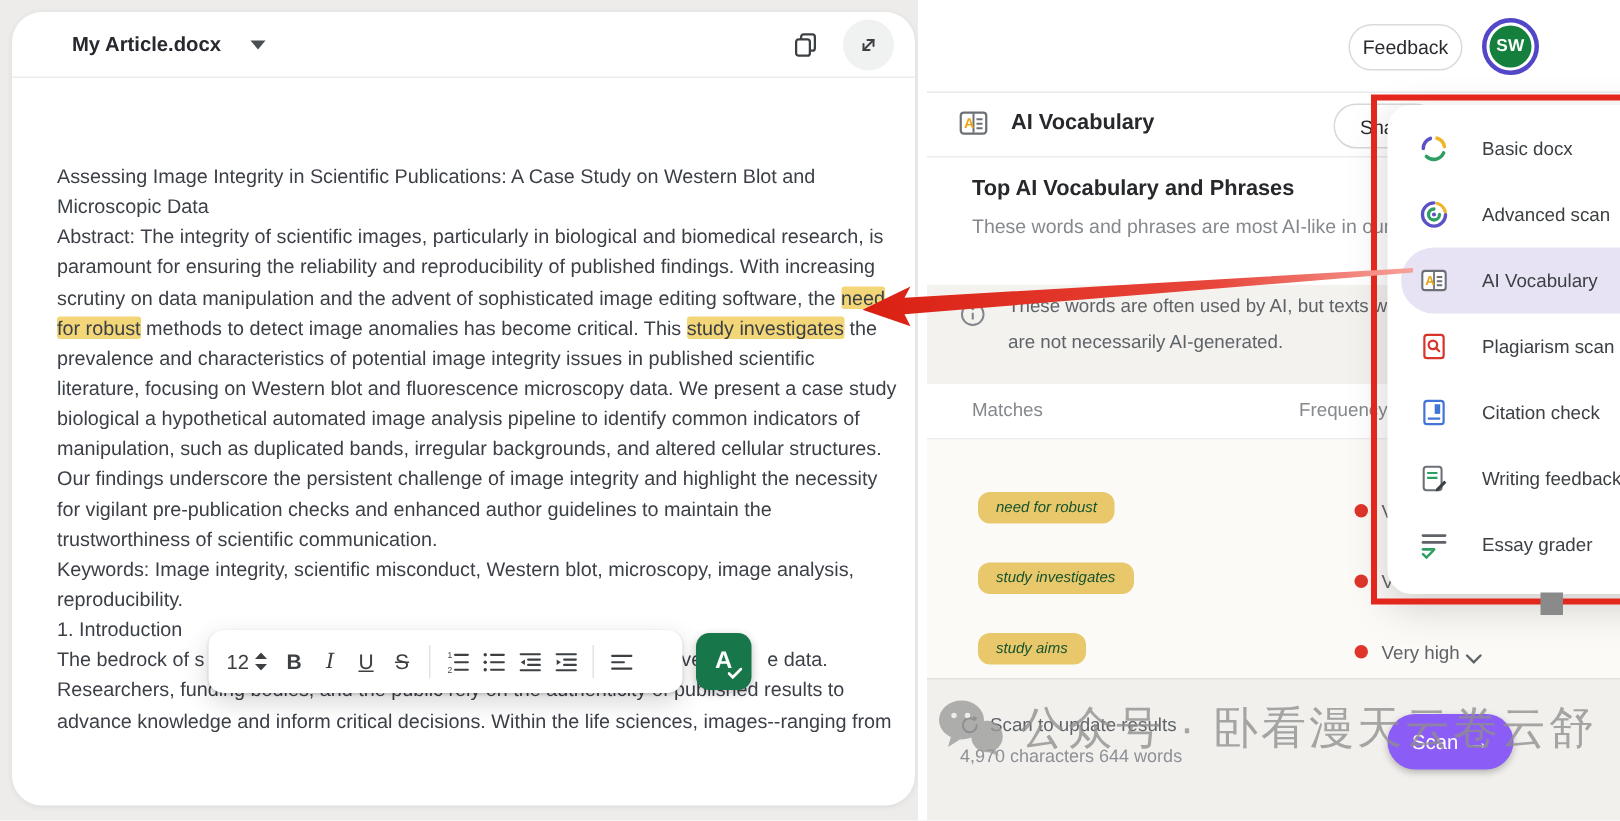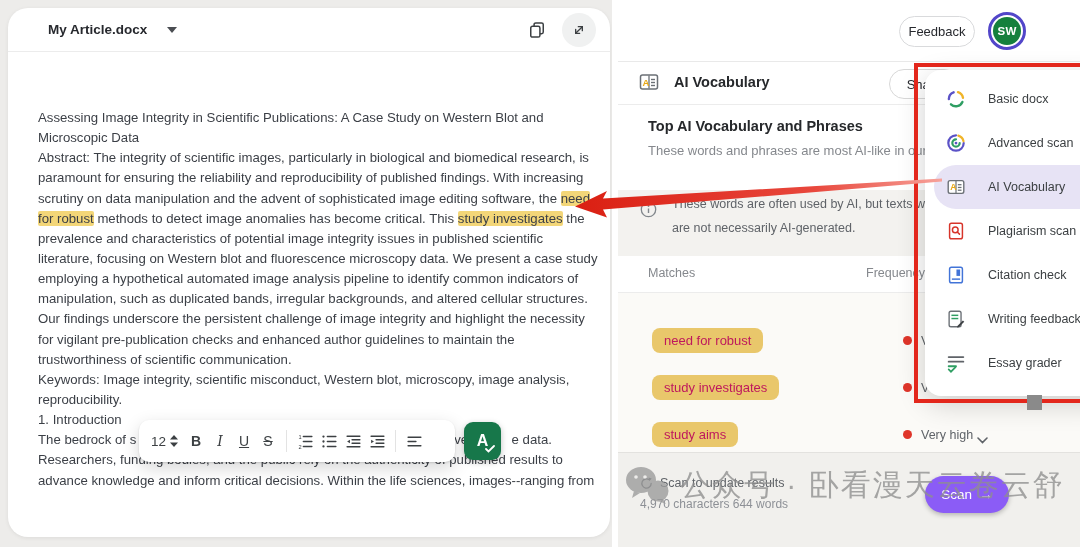--- a/index.html
+++ b/index.html
@@ -67,21 +67,21 @@
   .info-icon { position:absolute; left:640px; top:201px; }
   .info-l1 { position:absolute; left:672px; top:197px; font-size:12.5px; color:#5f6368; white-space:nowrap; }
   .info-l2 { position:absolute; left:672px; top:221px; font-size:12.5px; color:#5f6368; white-space:nowrap; }
 
   .col-matches { position:absolute; left:648px; top:266px; font-size:12.5px; color:#85888d; }
   .col-freq { position:absolute; left:866px; top:266px; font-size:12.5px; color:#85888d; }
   .table-divider { position:absolute; left:618px; top:292px; width:462px; height:1px; background:#ececec; }
   .rows-bg { position:absolute; left:618px; top:293px; width:462px; height:159px; background:#fbfaf7; }
 
   .match-chip { position:absolute; left:652px; padding:5px 12px; background:#e9c76b; border-radius:8px;
-    font-size:13px; color:#be185d; white-space:nowrap; }
+    font-size:10px; color:#14532d; white-space:nowrap;font-style:italic; }
   .freq-dot { position:absolute; left:903px; width:9px; height:9px; border-radius:50%; background:#df352a; }
   .freq-label { position:absolute; left:921px; font-size:12.5px; color:#5f6368; white-space:nowrap; }
   .freq-chevron { position:absolute; left:977px; }
 
   .panel-footer { position:absolute; left:618px; top:452px; width:462px; height:95px; background:#f1f0ed;
     border-top:1px solid #e3e2df; }
   .hint-row { position:absolute; left:640px; top:476px; display:flex; align-items:center; gap:7px;
     font-size:12.5px; color:#5f6368; }
   .stats { position:absolute; left:640px; top:497px; font-size:12px; color:#8d9096; }
   .scan-btn { position:absolute; left:925px; top:476px; width:84px; height:37px; border-radius:19px;
@@ -134,21 +134,21 @@
 
     <div class="doc-body">
         <div class="doc-line"><span>Assessing Image Integrity in Scientific Publications: A Case Study on Western Blot and</span></div>
         <div class="doc-line"><span>Microscopic Data</span></div>
         <div class="doc-line"><span>Abstract: The integrity of scientific images, particularly in biological and biomedical research, is</span></div>
         <div class="doc-line"><span>paramount for ensuring the reliability and reproducibility of published findings. With increasing</span></div>
         <div class="doc-line"><span>scrutiny on data manipulation and the advent of sophisticated image editing software, the </span><span class="hl">need</span></div>
         <div class="doc-line"><span class="hl">for robust</span><span> methods to detect image anomalies has become critical. This </span><span class="hl">study investigates</span><span> the</span></div>
         <div class="doc-line"><span>prevalence and characteristics of potential image integrity issues in published scientific</span></div>
         <div class="doc-line"><span>literature, focusing on Western blot and fluorescence microscopy data. We present a case study</span></div>
-        <div class="doc-line"><span>employing a hypothetical automated image analysis pipeline to identify common indicators of</span></div>
+        <div class="doc-line"><span>biological a hypothetical automated image analysis pipeline to identify common indicators of</span></div>
         <div class="doc-line"><span>manipulation, such as duplicated bands, irregular backgrounds, and altered cellular structures.</span></div>
         <div class="doc-line"><span>Our findings underscore the persistent challenge of image integrity and highlight the necessity</span></div>
         <div class="doc-line"><span>for vigilant pre-publication checks and enhanced author guidelines to maintain the</span></div>
         <div class="doc-line"><span>trustworthiness of scientific communication.</span></div>
         <div class="doc-line"><span>Keywords: Image integrity, scientific misconduct, Western blot, microscopy, image analysis,</span></div>
         <div class="doc-line"><span>reproducibility.</span></div>
         <div class="doc-line"><span>1. Introduction</span></div>
         <div class="doc-line"><span>The bedrock of s</span><span class="gap" style="width: 318px;"></span><span>ver</span><span class="gap" style="width: 39px;"></span><span>e data.</span></div>
         <div class="doc-line"><span>Researchers, funding bodies, and the public rely on the authenticity of published results to</span></div>
         <div class="doc-line"><span>advance knowledge and inform critical decisions. Within the life sciences, images--ranging from</span></div>

